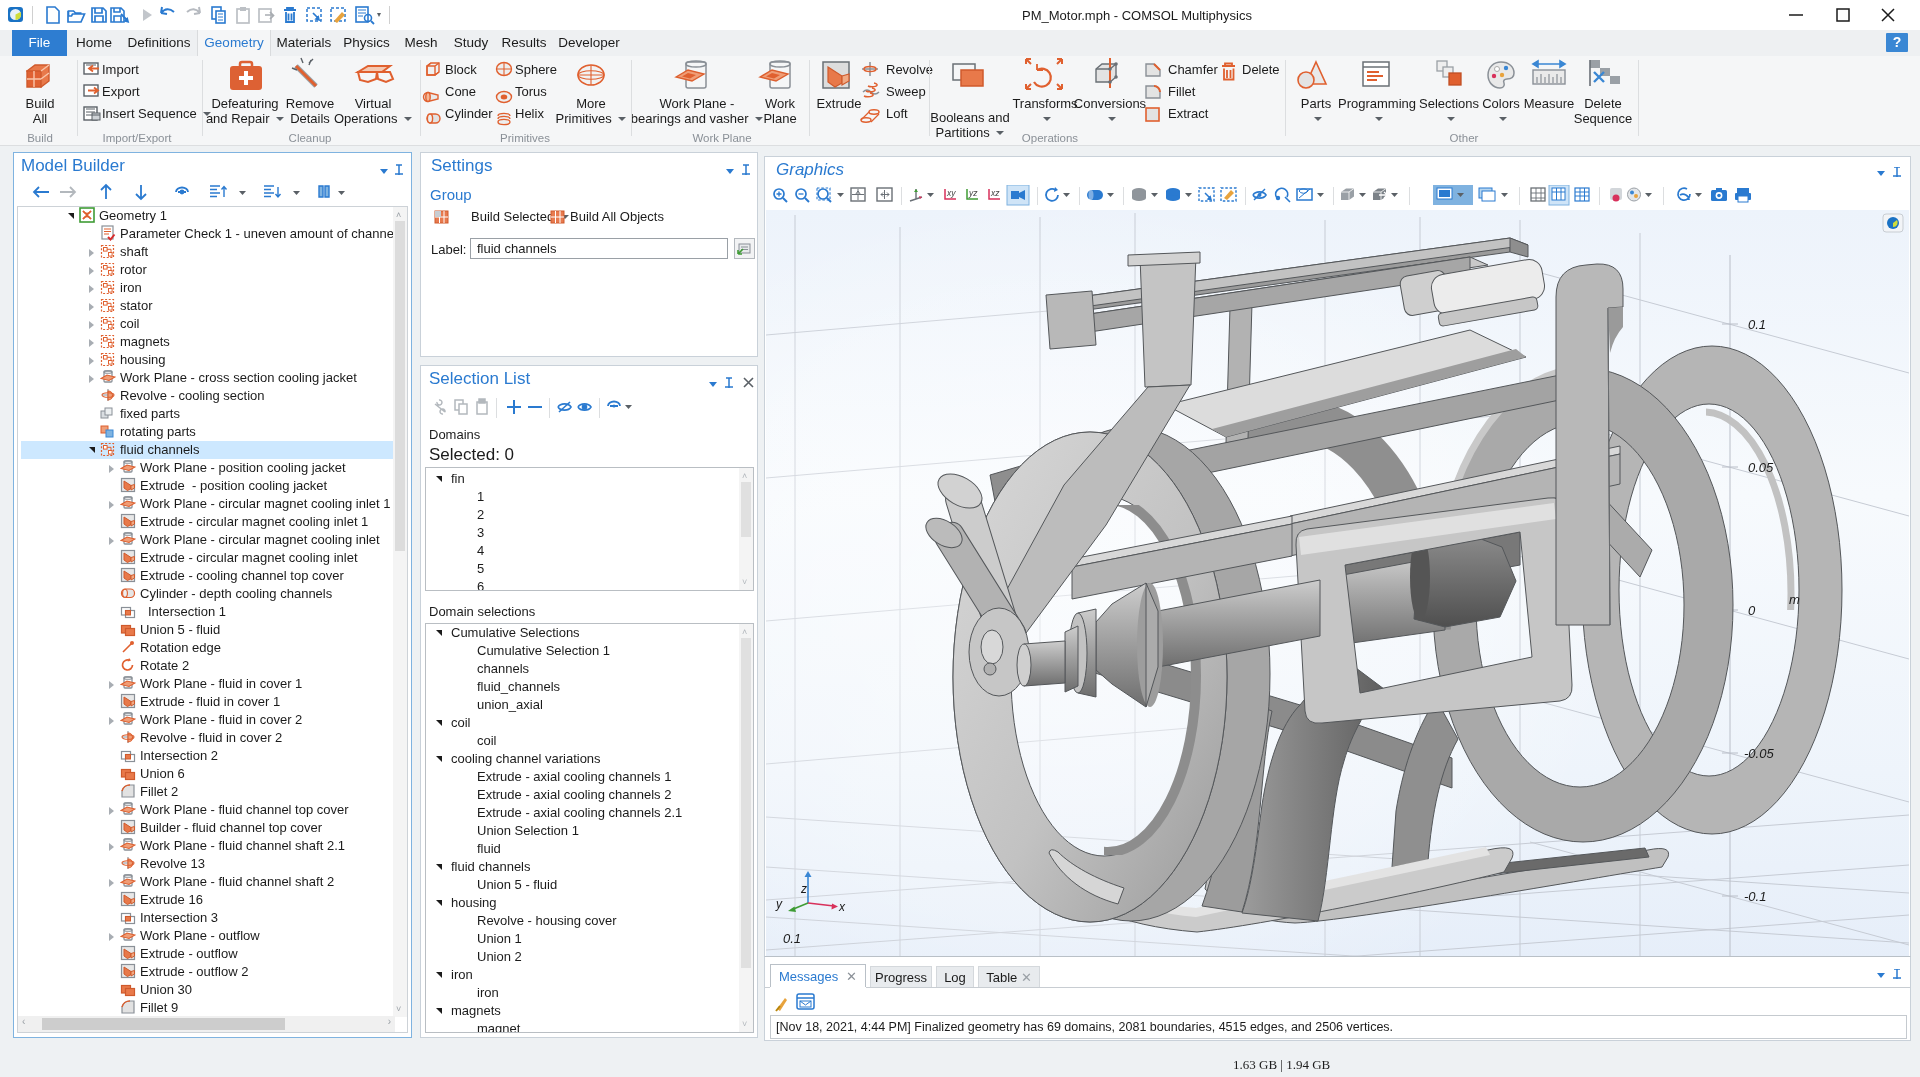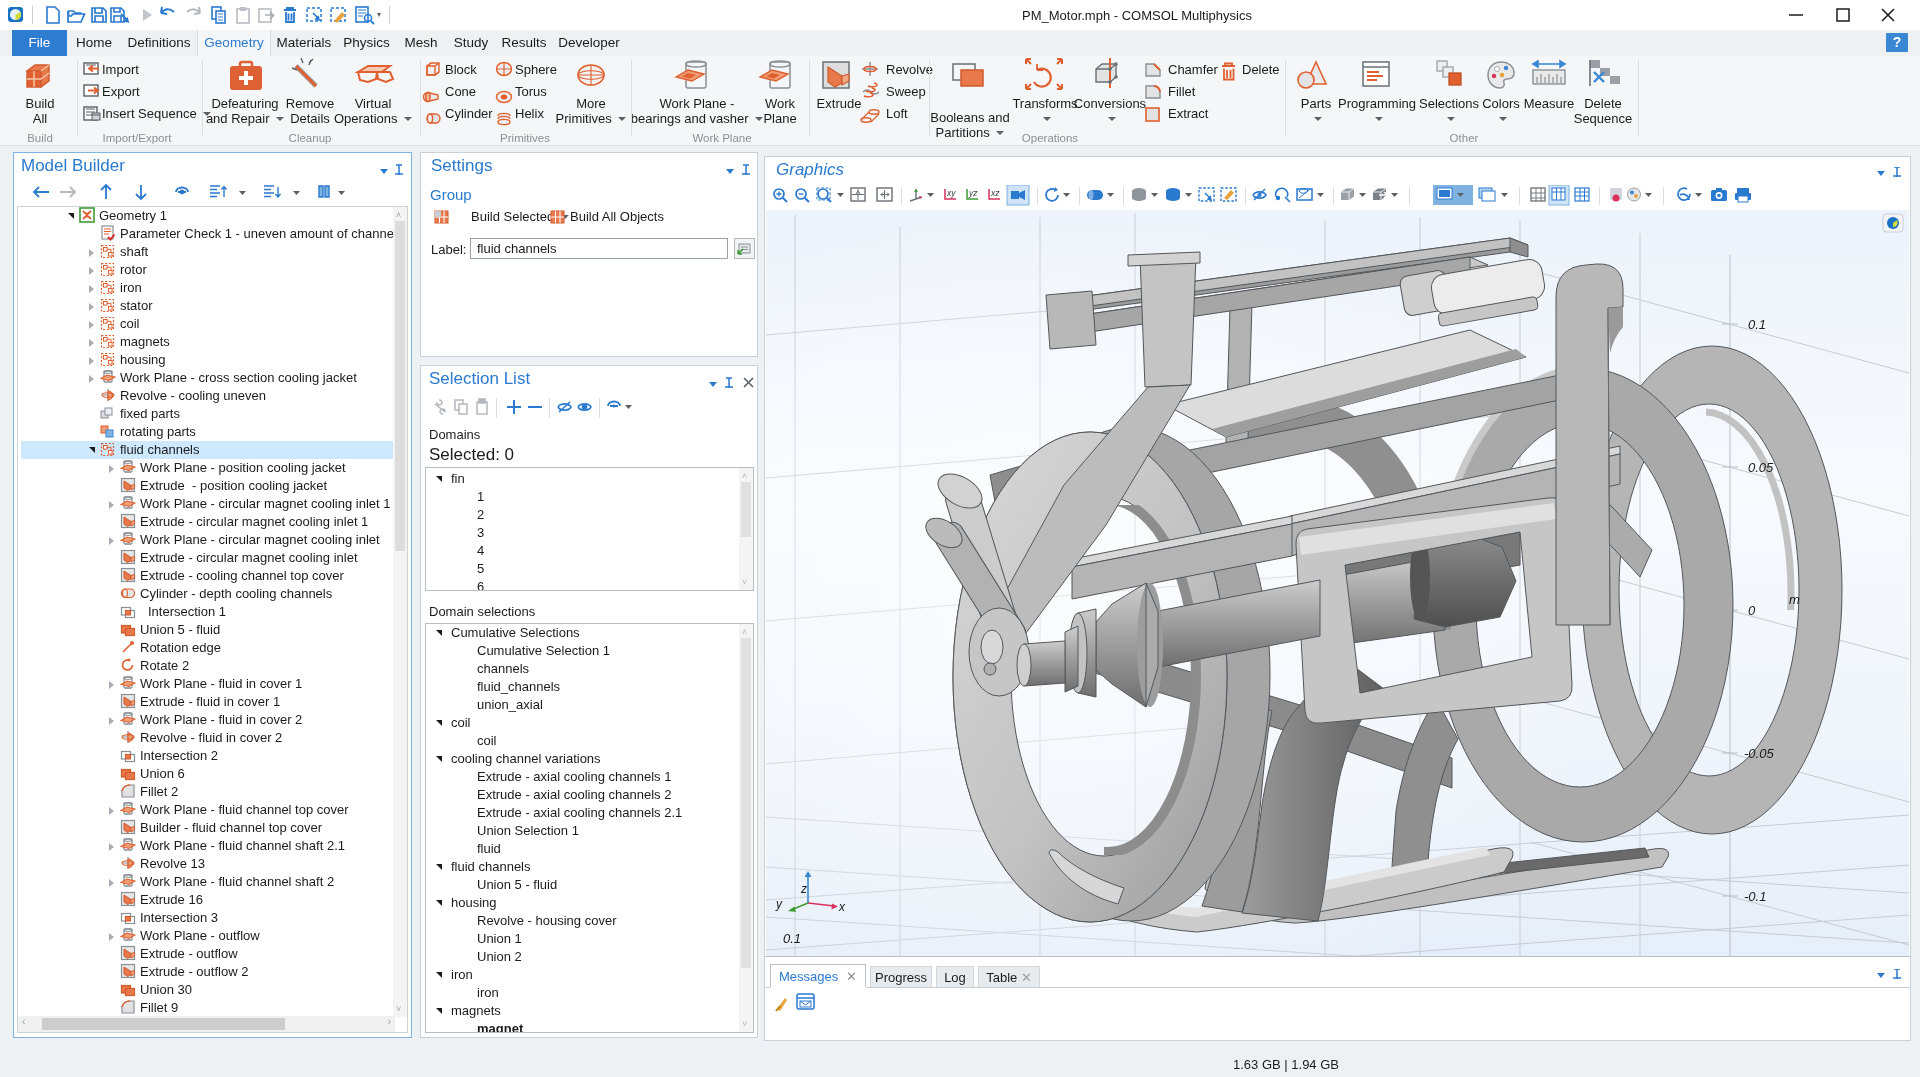--- a/index.html
+++ b/index.html
@@ -24,21 +24,21 @@
 #mb-panel { left:13px; top:152px; width:399px; height:886px; border:1px solid #7fb3e0; }
 #set-panel { left:420px; top:152px; width:338px; height:205px; }
 #sel-panel { left:420px; top:365px; width:338px; height:673px; }
 #gfx-panel { left:764px; top:156px; width:1147px; height:804px;font-style:italic; }
 #msg-panel { left:764px; top:956px; width:1147px; height:85px; border-top:1px solid #b9c0c7; }
 .treerow { position:absolute; height:18px; font-size:13px; color:#1b1b1b; line-height:18px; white-space:nowrap; }
 .treerow svg { vertical-align:-3px; }
 .exp { display:inline-block; width:0; height:0; border-top:6px solid #1b1b1b; border-left:6px solid transparent; margin-right:5px; vertical-align:1px; }
 .col { display:inline-block; width:0; height:0; border-left:5px solid #a8adb3; border-top:4px solid transparent; border-bottom:4px solid transparent; margin-right:6px; vertical-align:-1px; }
 .noarr { display:inline-block; width:11px; }
-#statusbar { position:absolute; left:0; top:1041px; width:1920px; height:36px; background:#eef1f3; }
+#statusbar { position:absolute; left:0; top:1041px; width:1920px; height:36px; background:#eef1f3;font-family:Liberation Serif, serif; }
 #statustext { position:absolute; left:1233px; top:16px; font-size:13px; color:#1b1b1b; }
 .icon16 { display:inline-block; width:16px; height:16px; }
 </style></head>
 <body>
 <svg width="0" height="0" style="position:absolute">
     <defs>
 <g id="i-geo">
         <rect x="1" y="1" width="14" height="14" fill="#fff" stroke="#3f9c35" stroke-width="1.6"></rect>
         <path d="M4 4 l8 8 M12 4 l-8 8" stroke="#e0602f" stroke-width="1.6"></path>
         <path d="M4 4 q4 5 8 0 M4 12 q4 -5 8 0" fill="none" stroke="#e0602f" stroke-width="1.4"></path>
@@ -473,21 +473,21 @@
             <use href="#i-funion"></use>
           </svg><span style="margin-left:4px">magnets</span></div>
 <div class="treerow" style="left:71px;top:144px;"><span class="col"></span><svg class="icon16" width="16" height="16">
             <use href="#i-funion"></use>
           </svg><span style="margin-left:4px">housing</span></div>
 <div class="treerow" style="left:71px;top:162px;"><span class="col"></span><svg class="icon16" width="16" height="16">
             <use href="#i-wplane"></use>
           </svg><span style="margin-left:4px">Work Plane - cross section cooling jacket</span></div>
 <div class="treerow" style="left:71px;top:180px;"><span class="noarr"></span><svg class="icon16" width="16" height="16">
             <use href="#i-revolve"></use>
-          </svg><span style="margin-left:4px">Revolve - cooling uneven</span></div>
+          </svg><span style="margin-left:4px">Revolve - cooling section</span></div>
 <div class="treerow" style="left:71px;top:198px;"><span class="noarr"></span><svg class="icon16" width="16" height="16">
             <use href="#i-fixed"></use>
           </svg><span style="margin-left:4px">fixed parts</span></div>
 <div class="treerow" style="left:71px;top:216px;"><span class="noarr"></span><svg class="icon16" width="16" height="16">
             <use href="#i-rot"></use>
           </svg><span style="margin-left:4px">rotating parts</span></div>
 <div style="position:absolute;left:3px;top:234px;width:377px;height:18px;background:#cde8ff;"></div>
 <div class="treerow" style="left:71px;top:234px;"><span class="exp"></span><svg class="icon16" width="16" height="16">
             <use href="#i-funion"></use>
           </svg><span style="margin-left:4px">fluid channels</span></div>
@@ -683,21 +683,21 @@
 <div class="treerow" style="left:51px;top:216px;">fluid</div>
 <div class="treerow" style="left:10px;top:234px;"><span class="exp"></span><span style="margin-left:4px">fluid channels</span></div>
 <div class="treerow" style="left:51px;top:252px;">Union 5 - fluid</div>
 <div class="treerow" style="left:10px;top:270px;"><span class="exp"></span><span style="margin-left:4px">housing</span></div>
 <div class="treerow" style="left:51px;top:288px;">Revolve - housing cover</div>
 <div class="treerow" style="left:51px;top:306px;">Union 1</div>
 <div class="treerow" style="left:51px;top:324px;">Union 2</div>
 <div class="treerow" style="left:10px;top:342px;"><span class="exp"></span><span style="margin-left:4px">iron</span></div>
 <div class="treerow" style="left:51px;top:360px;">iron</div>
 <div class="treerow" style="left:10px;top:378px;"><span class="exp"></span><span style="margin-left:4px">magnets</span></div>
-<div class="treerow" style="left:51px;top:396px;font-weight:bold;">magnet</div>
+<div class="treerow" style="left:51px;top:396px;">magnet</div>
 <div style="position:absolute;right:0;top:0;width:14px;height:408px;background:#f4f4f4;">
 <div style="position:absolute;left:3px;top:3px;color:#b3b8bd;font-size:9px;">˄</div>
 <div style="position:absolute;left:3px;bottom:3px;color:#b3b8bd;font-size:9px;">˅</div>
 <div style="position:absolute;left:2px;top:14px;width:10px;height:330px;background:#e0e0e0;"></div>
       </div>
 </div>
 </div>
 <div class="panel" id="gfx-panel">
 <div class="phead" style="left:11px;">Graphics</div>
 <svg class="abs" style="left:1110px;top:10px" width="36" height="16">
@@ -995,16 +995,17 @@
   <path d="M22 0 v6 M19 0 h6 M22 6 v4 M18 9 h8" stroke="#2a7ad0" stroke-width="1.5" fill="none"></path>
 </svg>
 <svg class="abs" style="left:8px;top:36px" width="60" height="20">
   <path d="M4 16 l8 -11 2 2 -7 11 z" fill="#e8a33d"></path>
       <path d="M3 18 l4 -5" stroke="#b8860b" stroke-width="2"></path>
   <rect x="24" y="1" width="17" height="15" rx="2" fill="#fff" stroke="#2a7ad0" stroke-width="1.5"></rect>
   <path d="M24 5 h17" stroke="#2a7ad0" stroke-width="1.5"></path>
   <rect x="27" y="8" width="11" height="6" fill="none" stroke="#2a7ad0"></rect>
       <path d="M27 8 l5.5 4 5.5 -4" stroke="#2a7ad0" fill="none"></path>
 </svg>
+<div style="position:absolute;left:5px;top:58px;width:1137px;height:24px;border:1px solid #c5cacf;background:#fff;font-size:12.5px;color:#1b1b1b;line-height:22px;"><span style="margin-left:5px">[Nov 18, 2021, 4:44 PM] Finalized geometry has 69 domains, 2081 boundaries, 4515 edges, and 2506 vertices.</span></div>
 </div>
 <div id="statusbar">
     <div id="statustext">1.63 GB | 1.94 GB</div>
   </div>
 
 </body></html>

